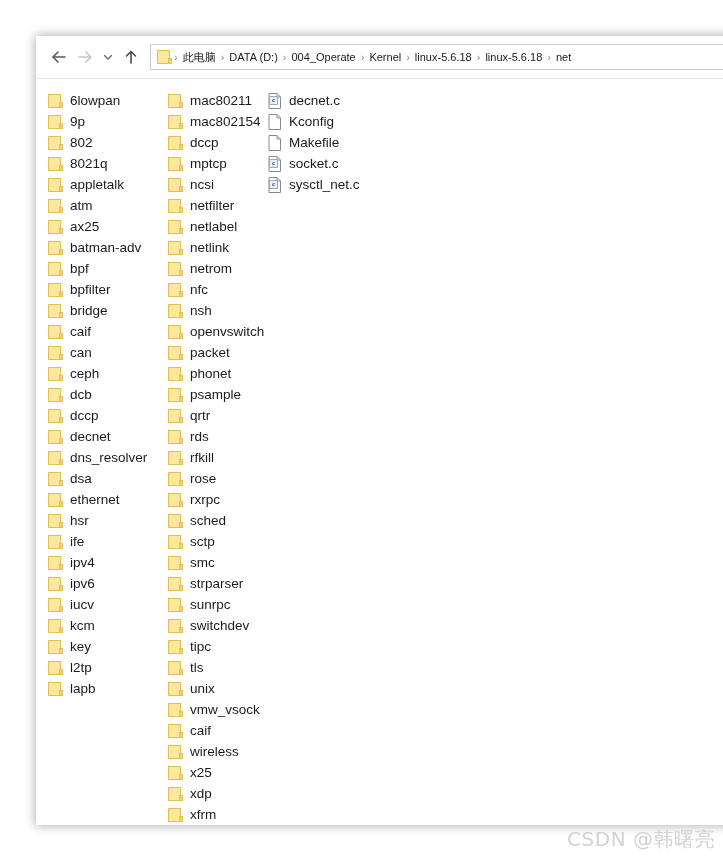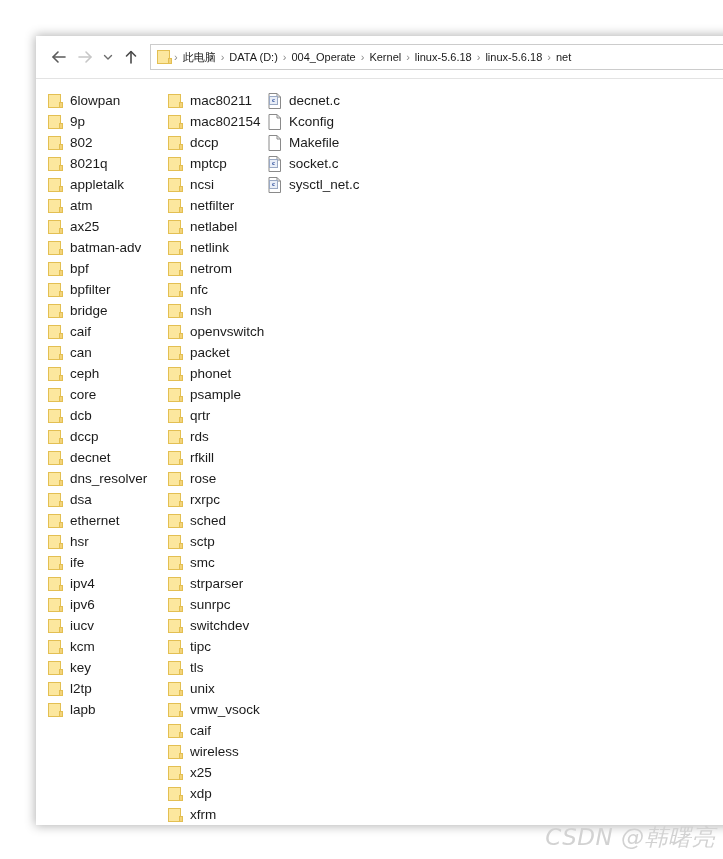--- a/index.html
+++ b/index.html
@@ -174,26 +174,25 @@
     text-align: center;
     font-weight: bold;
     font-family: "Liberation Serif", serif;
   }
 
   
   #watermark {
     position: absolute;
     right: 8px;
     bottom: 6px;
-    font-size: 23px;
+    font-size: 20px;
     color: #d2d2d2;
     font-family: "DejaVu Sans", sans-serif;
     letter-spacing: 0.5px;
     white-space: nowrap;
-    font-style: italic;
   }
 </style>
 </head>
 <body>
 
 <div id="explorer-window">
 
   <div id="nav-toolbar">
 
     <div class="nav-btn">
@@ -346,27 +345,20 @@
               <span class="body"></span>
               <span class="tab"></span>
             </span>
             <span class="file-label">ceph</span>
           </div>
           <div class="file-item">
             <span class="icon-folder">
               <span class="body"></span>
               <span class="tab"></span>
             </span>
-            <span class="file-label">core</span>
-          </div>
-          <div class="file-item">
-            <span class="icon-folder">
-              <span class="body"></span>
-              <span class="tab"></span>
-            </span>
             <span class="file-label">dcb</span>
           </div>
           <div class="file-item">
             <span class="icon-folder">
               <span class="body"></span>
               <span class="tab"></span>
             </span>
             <span class="file-label">dccp</span>
           </div>
           <div class="file-item">

